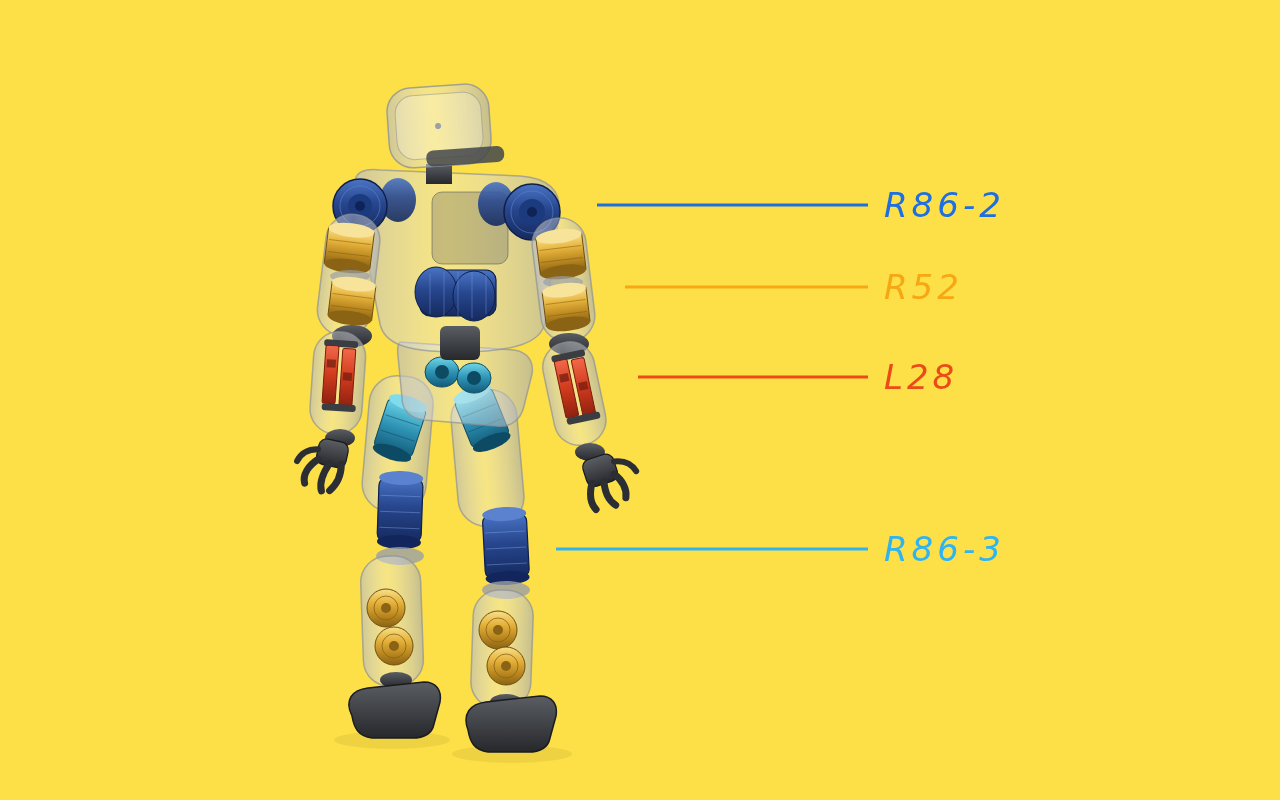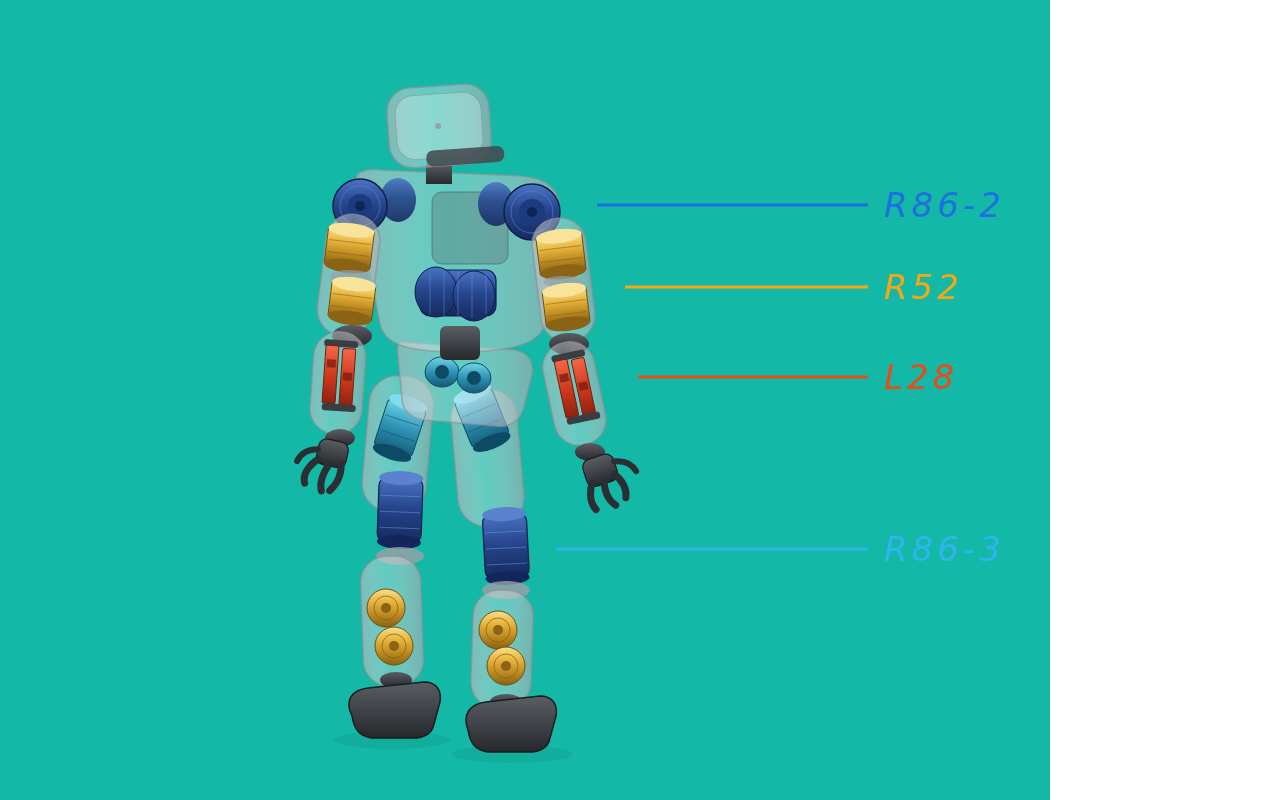--- a/index.html
+++ b/index.html
@@ -3,26 +3,25 @@
 <meta charset="utf-8">
 <title>Diagram</title>
 <style>
   html, body {
     margin: 0;
     padding: 0;
     background: #ffffff;
   }
   .stage {
     position: relative;
-    width: 1044px;
+    width: 1280px;
     height: 800px;
-    background: #14b8a6;
+    background: #fde047;
     overflow: hidden;
     font-family: "DejaVu Sans", sans-serif;
-    padding-left: 6px;
   }
   .stage svg { position: absolute; inset: 0; }
   .callout-text {
     font-family: "DejaVu Sans", "Liberation Sans", sans-serif;
     font-style: italic;
     font-size: 34px;
     letter-spacing: 4px;
     font-weight: normal;
   }
 </style>

